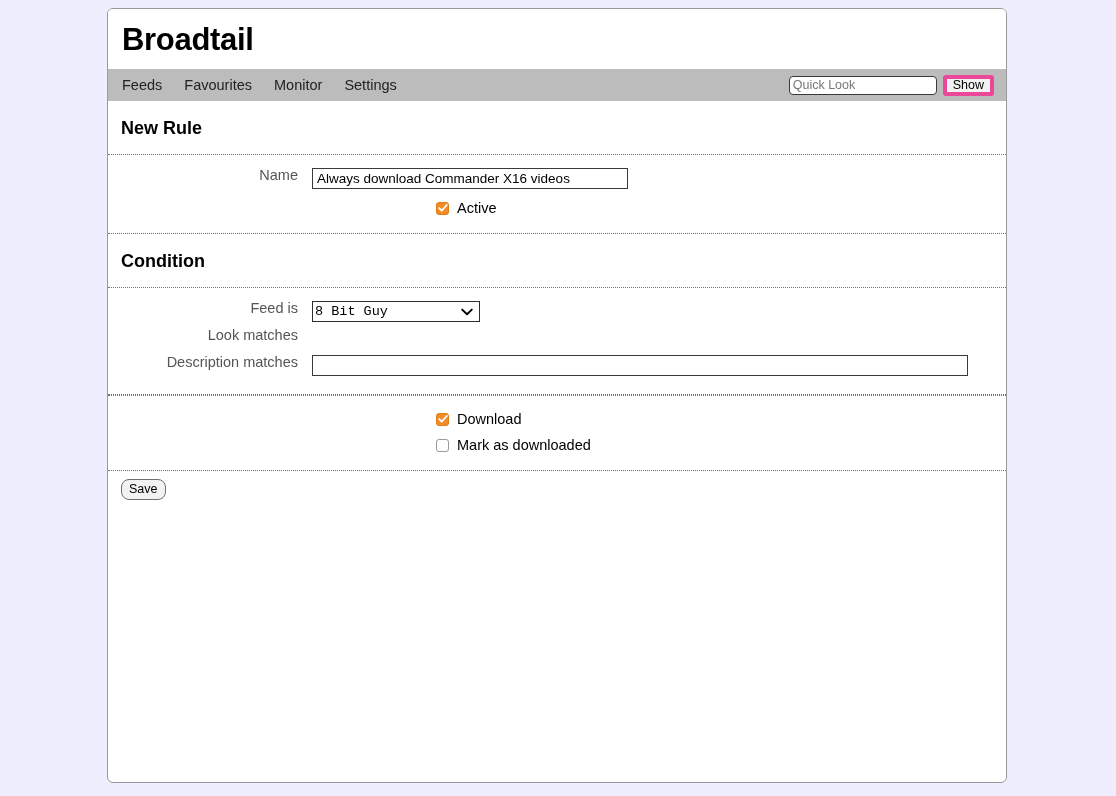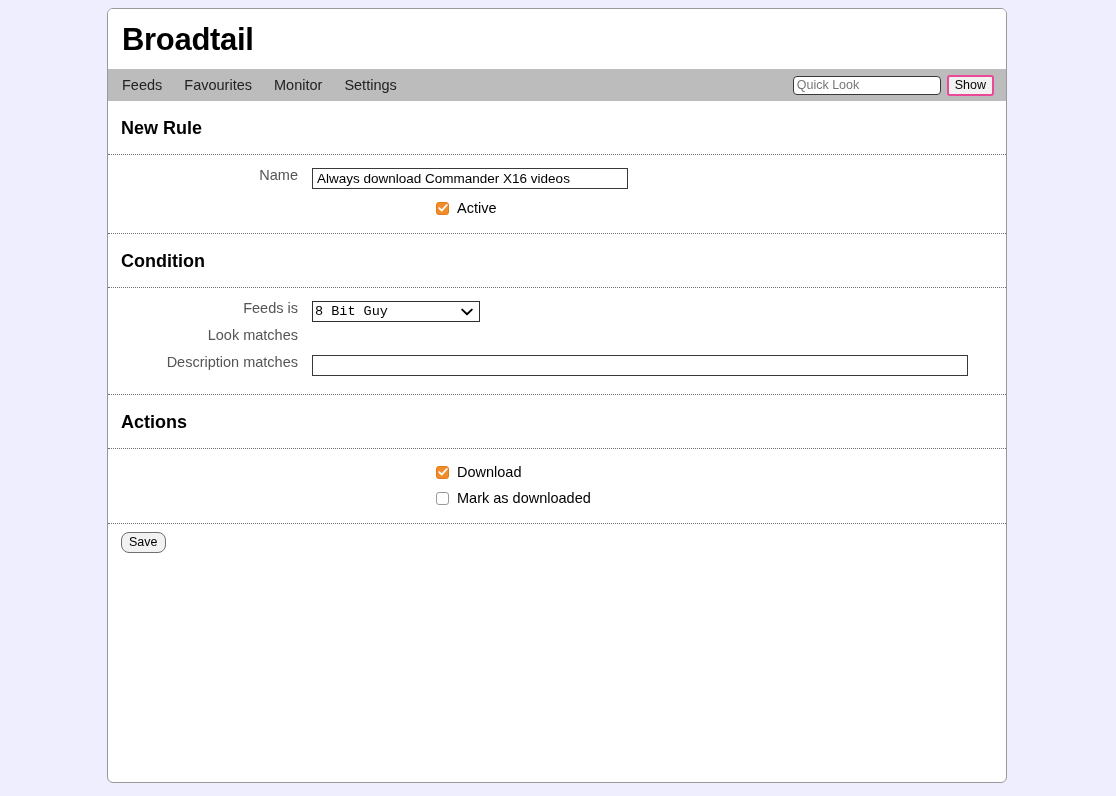--- a/index.html
+++ b/index.html
@@ -84,21 +84,21 @@
   }
   .quicklook-input::placeholder { color: #777777; opacity: 1; }
   .show-button {
     margin-left: 6px;
     height: 21px;
     font-family: "Liberation Sans", sans-serif;
     font-size: 12.5px;
     color: #000000;
     padding: 0 6px;
     background: #f2f2f2;
-    border: 2px solid #ec4899;
+    border: 4px solid #ec4899;
     border-radius: 3px;
     cursor: pointer;
     line-height: 1;
     text-align: center;
   }
 
   
   .form-area {
     background: #ffffff;
   }
@@ -289,21 +289,21 @@
     </div>
     <div class="divider"></div>
 
     <div class="section-heading-row">
       <div class="section-heading">Condition</div>
     </div>
     <div class="divider"></div>
 
     <div class="field-block">
       <div class="field-row">
-        <div class="field-label">Feeds is</div>
+        <div class="field-label">Feed is</div>
         <div class="field-control">
           <span class="select-wrap">
             <select class="select-input">
               <option>8 Bit Guy</option>
             </select>
             <span class="select-chevron">
               <svg width="12" height="8" viewBox="0 0 12 8">
                   <path d="M1.2 1.6 L6 6.2 L10.8 1.6" stroke="#000000" stroke-width="1.9" fill="none" stroke-linecap="round" stroke-linejoin="round"></path>
                 </svg>
             </span>
@@ -315,23 +315,20 @@
       </div>
       <div class="field-row">
         <div class="field-label">Description matches</div>
         <div class="field-control">
           <input class="text-input wide" type="text" value="" style="">
         </div>
       </div>
     </div>
     <div class="divider"></div>
 
-    <div class="section-heading-row">
-      <div class="section-heading">Actions</div>
-    </div>
     <div class="divider"></div>
 
     <div class="field-block">
       <div class="check-row">
         <span class="checkbox checked">
           <span class="tick">
             <svg width="10" height="10" viewBox="0 0 10 10">
                 <path d="M1.2 5.1 L3.7 7.6 L8.8 2.0" stroke="#ffffff" stroke-width="1.8" fill="none" stroke-linecap="round" stroke-linejoin="round"></path>
               </svg>
           </span>

